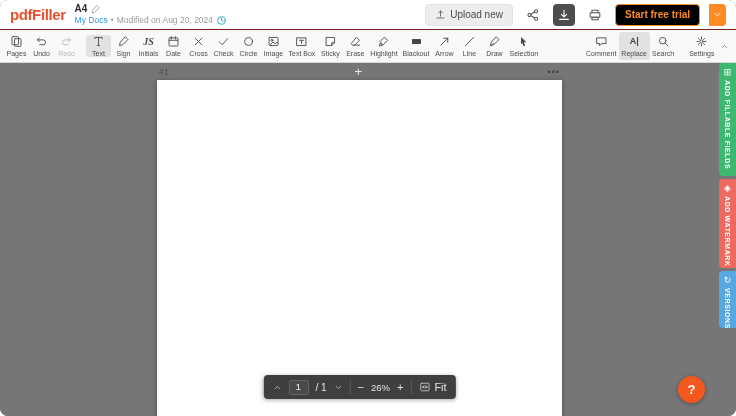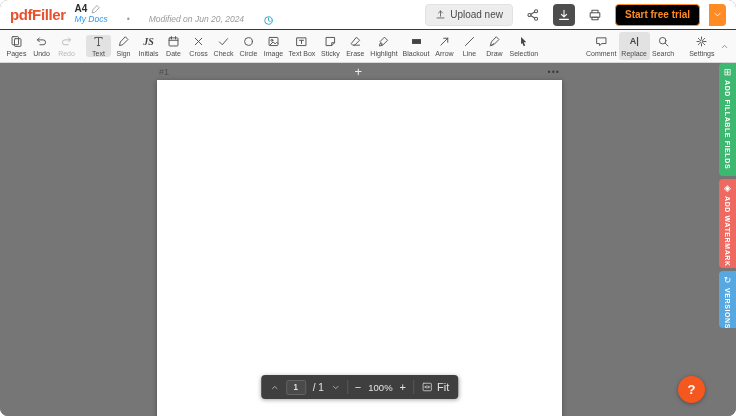--- a/index.html
+++ b/index.html
@@ -8,21 +8,21 @@
   *{box-sizing:border-box;}
   html,body{margin:0;padding:0;background:#fff;}
   body{width:736px;height:416px;overflow:hidden;font-family:"Liberation Sans",sans-serif;}
   .app{width:736px;height:416px;display:flex;flex-direction:column;border-radius:8px;overflow:hidden;background:#767676;}
 
   
   .topbar{height:30px;background:#fff;display:flex;align-items:center;padding:0 10px;gap:9px;flex-shrink:0;border-bottom:1px solid #7f1d1d;}
   .logo{color:var(--logo);font-weight:bold;font-size:15px;letter-spacing:-0.4px;cursor:pointer;}
   .docinfo{display:flex;flex-direction:column;justify-content:center;line-height:1.15;}
   .doc-title-row{font-size:10px;font-weight:bold;color:#2d2d2d;display:flex;align-items:center;gap:3px;}
-  .doc-sub{font-size:8.5px;color:#9a9a9a;display:flex;align-items:center;gap:19px;font-style:italic;}
+  .doc-sub{font-size:8.5px;color:#9a9a9a;display:flex;align-items:flex-end;gap:3px;}
   .my-docs{color:var(--link);cursor:pointer;}
   .spacer{flex:1;}
   .btn{height:22px;border-radius:4px;font-size:10px;display:inline-flex;align-items:center;gap:4px;padding:0 9px;border:1px solid transparent;cursor:pointer;background:none;font-family:inherit;white-space:nowrap;}
   .btn-upload{background:#ededed;color:#4a4a4a;border-color:#e2e2e2;}
   .iconbtn{width:22px;height:22px;display:flex;align-items:center;justify-content:center;border-radius:4px;cursor:pointer;}
   .iconbtn.dark{background:#4d4d4d;}
   .btn-trial{border-color:var(--accent);color:var(--accent);background:#000000;font-weight:bold;}
   .done-group{display:flex;align-items:center;gap:1px;}
   .btn-done{background:var(--accent);color:#fff;font-weight:bold;border-radius:4px 0 0 4px;letter-spacing:0.3px;}
   .btn-done-caret{background:var(--accent);width:17px;height:22px;border-radius:0 4px 4px 0;display:flex;align-items:center;justify-content:center;cursor:pointer;}
@@ -93,21 +93,21 @@
         <span>A4</span>
         <span class="i12 gray-stroke">
             <svg viewBox="0 0 16 16">
               <path d="M10.5 2.5 l3 3 L7 12 l-4 1 1-4 z"></path>
             </svg>
           </span>
       </div>
       <div class="doc-sub">
         <span class="my-docs">My Docs</span>
         <span>•</span>
-        <span>Modified on Jun 20, 2024</span>
+        <span>Modified on Aug 20, 2024</span>
         <span class="i12 blue-stroke">
             <svg viewBox="0 0 16 16">
               <circle cx="8" cy="8" r="5.5"></circle>
               <path d="M8 4.5 V8 l2.5 1.5"></path>
             </svg>
           </span>
       </div>
     </div>
     <div class="spacer"></div>
 
@@ -386,21 +386,21 @@
         </span>
         <input class="page-input" value="1" style="">
         <span>/ 1</span>
         <span class="bb-chev">
           <svg viewBox="0 0 16 16">
               <path d="M4 6 l4 4 4-4"></path>
             </svg>
         </span>
         <span class="bb-divider"></span>
         <span class="bb-btn">−</span>
-        <span class="zoom-val">100%</span>
+        <span class="zoom-val">26%</span>
         <span class="bb-btn">+</span>
         <span class="bb-divider"></span>
         <span class="fit-group">
           <svg viewBox="0 0 16 16">
               <rect x="2.5" y="3" width="11" height="10" rx="1"></rect>
               <path d="M5.2 8 h5.6 M5.2 8 l1.6-1.6 M5.2 8 l1.6 1.6 M10.8 8 l-1.6-1.6 M10.8 8 l-1.6 1.6"></path>
             </svg>
           <span>Fit</span>
         </span>
       </div>

